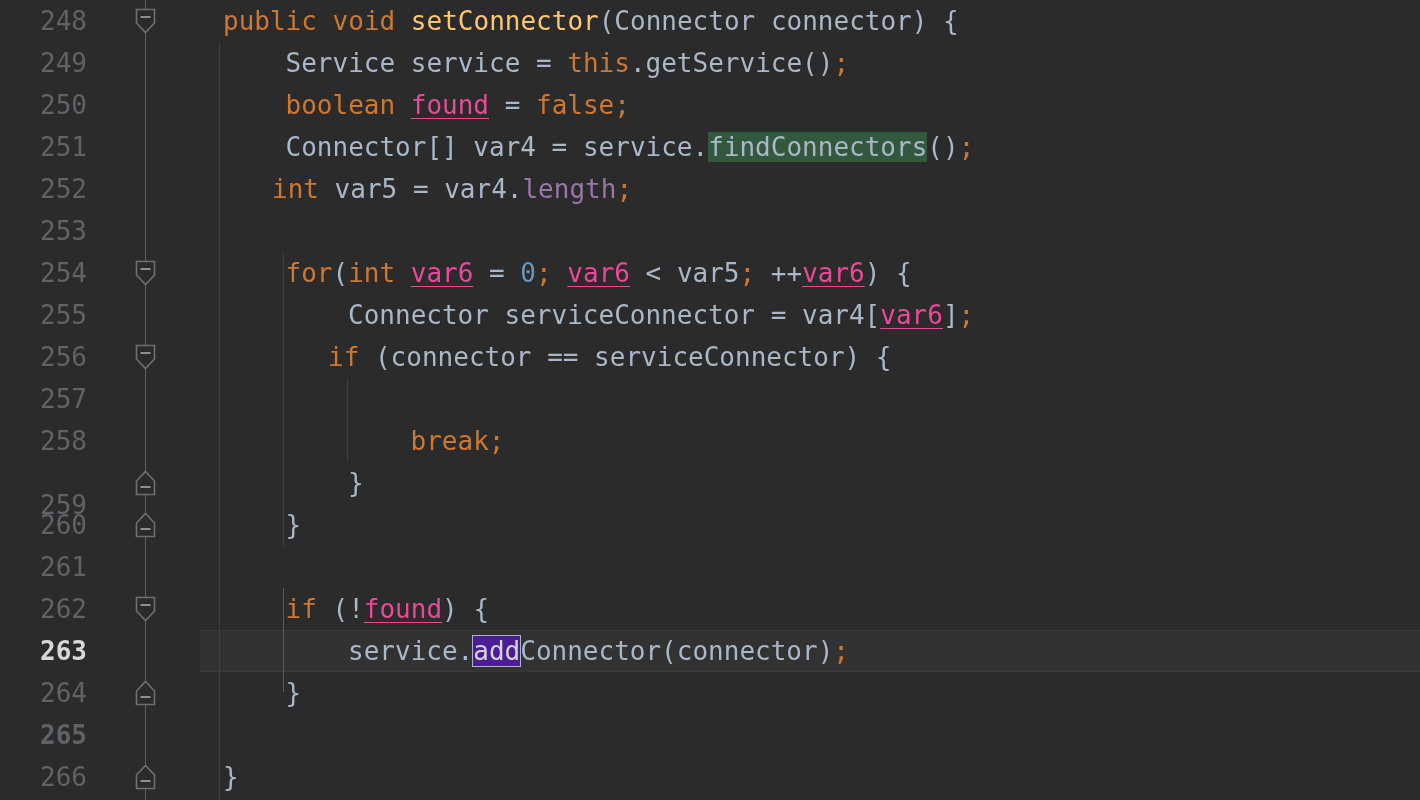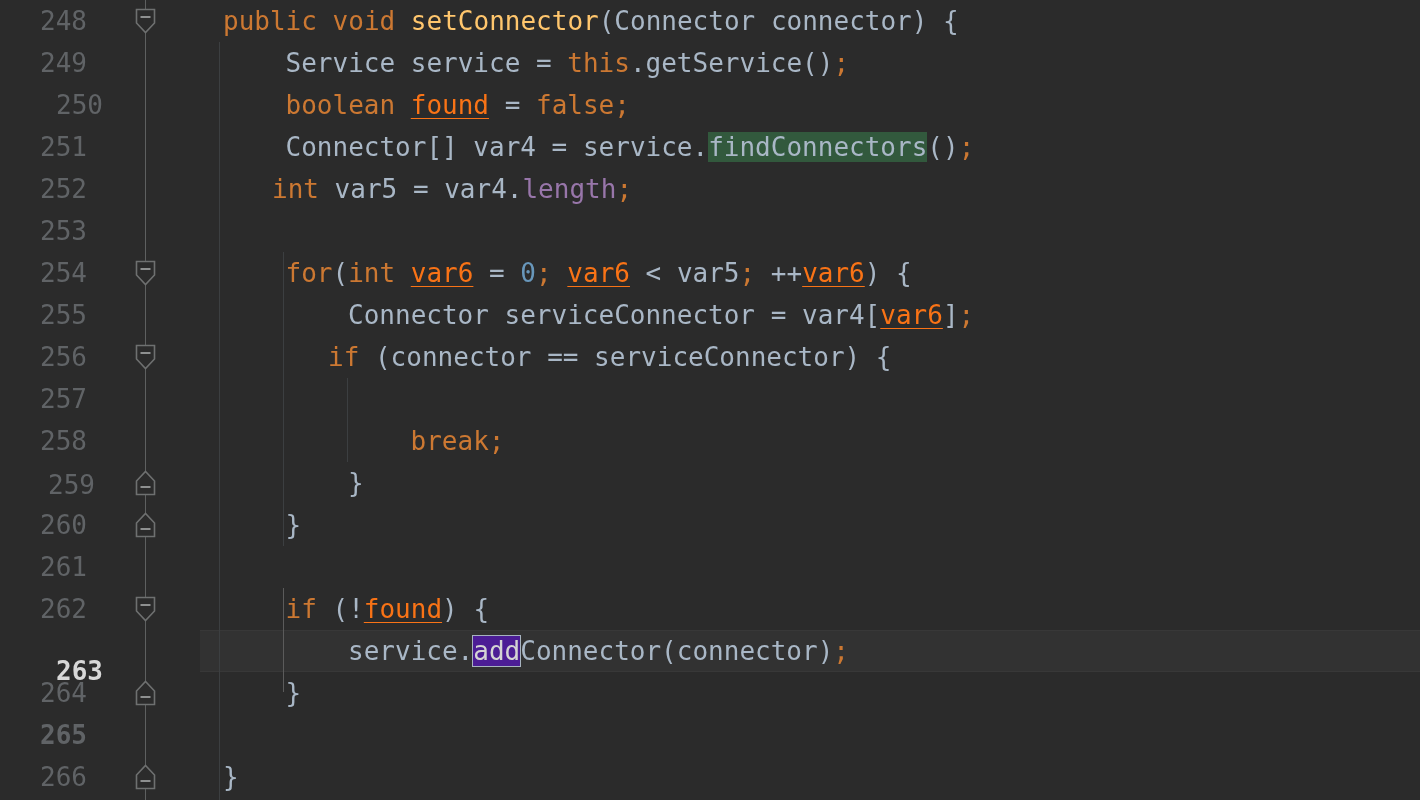--- a/index.html
+++ b/index.html
@@ -109,21 +109,21 @@
   .indent-guide.active {
     background: #5B5B5B;
   }
 
   
   .kw      { color: #CC7832; }
   .meth    { color: #FFC66D; }
   .txt     { color: #A9B7C6; }
   .num     { color: #6897BB; }
   .field   { color: #9876AA; }
-  .local   { color: #f97316; text-decoration: underline; text-underline-offset: 4px; text-decoration-thickness: 1px; }
+  .local   { color: #ec4899; text-decoration: underline; text-underline-offset: 4px; text-decoration-thickness: 1px; }
   .semi    { color: #CC7832; }
 
   
   .hl-usage {
     background: #32593D;
     color: #A9B7C6;
   }
   
   .hl-select {
     background: #4c1d95;
@@ -170,21 +170,21 @@
     <div id="fold-lines">
         <div class="fold-line" style="top: 0px; height: 800px;"></div>
       </div>
     <div id="gutter-rows">
         <div class="gutter-row" style="top: 0px;">
           <div class="lineno">248</div>
         </div>
         <div class="gutter-row" style="top: 42px;">
           <div class="lineno">249</div>
         </div>
-        <div class="gutter-row" style="top: 84px; padding-left: 16px;">
+        <div class="gutter-row" style="top: 84px;">
           <div class="lineno">250</div>
         </div>
         <div class="gutter-row" style="top: 126px;">
           <div class="lineno">251</div>
         </div>
         <div class="gutter-row" style="top: 168px;">
           <div class="lineno">252</div>
         </div>
         <div class="gutter-row" style="top: 210px;">
           <div class="lineno">253</div>
@@ -197,33 +197,33 @@
         </div>
         <div class="gutter-row" style="top: 336px;">
           <div class="lineno">256</div>
         </div>
         <div class="gutter-row" style="top: 378px;">
           <div class="lineno">257</div>
         </div>
         <div class="gutter-row" style="top: 420px;">
           <div class="lineno">258</div>
         </div>
-        <div class="gutter-row" style="top: 464px; margin-left: 8px;">
+        <div class="gutter-row" style="top: 484px;">
           <div class="lineno">259</div>
         </div>
         <div class="gutter-row" style="top: 504px;">
           <div class="lineno">260</div>
         </div>
         <div class="gutter-row" style="top: 546px;">
           <div class="lineno">261</div>
         </div>
         <div class="gutter-row" style="top: 588px;">
           <div class="lineno">262</div>
         </div>
-        <div class="gutter-row" style="top: 650px; padding-left: 16px;">
+        <div class="gutter-row" style="top: 630px;">
           <div class="lineno active">263</div>
         </div>
         <div class="gutter-row" style="top: 672px;">
           <div class="lineno">264</div>
         </div>
         <div class="gutter-row" style="top: 714px; font-weight: bold;">
           <div class="lineno">265</div>
         </div>
         <div class="gutter-row" style="top: 756px;">
           <div class="lineno">266</div>

